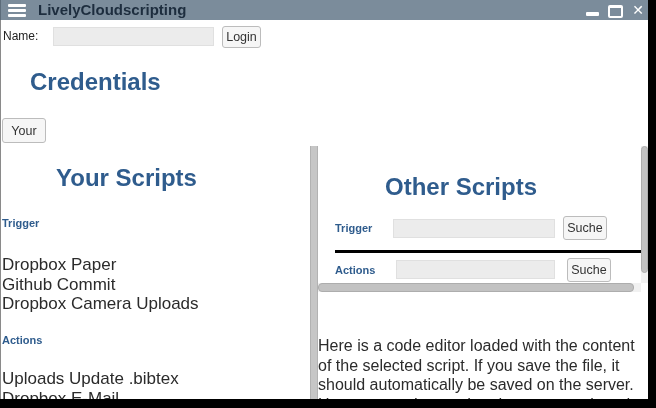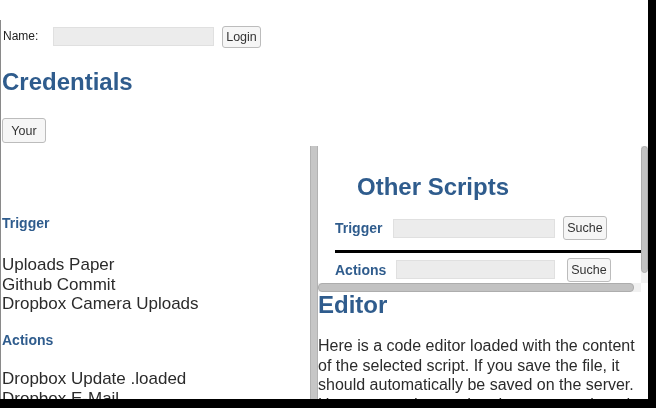--- a/index.html
+++ b/index.html
@@ -28,22 +28,22 @@
   .ctrl-min { left:585px; top:12px; width:13px; height:4px; background:#ffffff; border-radius:1px; cursor:pointer; }
   .ctrl-max { left:607px; top:5px; width:15px; height:13px; border:2px solid #ffffff; border-top-width:3px; border-radius:2px; cursor:pointer; }
   .ctrl-close { left:628px; top:0px; width:18px; height:20px; line-height:20px; text-align:center; font-size:14px; font-weight:bold; color:#ffffff; cursor:pointer; }
 
   
   .frame-right { left:648px; top:0; width:8px; height:408px; background:var(--frame-black); }
   .frame-bottom { left:0; top:399px; width:656px; height:9px; background:var(--frame-black); }
   .win-border-left { left:0; top:20px; width:1px; height:379px; background:#8a8a8a; }
 
   
-  .h1 { font-size:24px; font-weight:bold; color:var(--heading-blue); line-height:26px; white-space:nowrap; }
-  .subhead { font-size:14px; font-weight:bold; color:var(--heading-blue); line-height:19px; white-space:nowrap; }
+  .h1 { font-size:24px; font-weight:bold; color:var(--heading-blue); line-height:26px; white-space:nowrap;padding-left:28px; }
+  .subhead { font-size:11px; font-weight:bold; color:var(--heading-blue); line-height:19px; white-space:nowrap; }
   .plain-label { font-size:12px; color:#222; line-height:19px; }
   .btn { background:var(--button-bg); border:1px solid var(--button-border); border-radius:3px; font-size:12.5px; color:#333; font-family:inherit; display:flex; align-items:center; justify-content:center; cursor:pointer; }
   .textfield { background:var(--input-bg); border:1px solid #e0e0e0; font-size:14px; color:#333; font-family:inherit; padding:0 3px; }
   .script-item { font-size:17px; line-height:19.5px; color:var(--body-text); white-space:nowrap; cursor:default; }
 
   
   .name-label { left:3px; top:27px; }
   .name-input { left:53px; top:27px; width:161px; height:19px; }
   .login-btn { left:222px; top:26px; width:39px; height:22px; }
 
@@ -80,42 +80,54 @@
   
   .editor-sec { left:318px; top:292px; width:330px; height:107px; overflow:hidden; }
   .editor-h1 { left:0; top:0; }
   .editor-desc { left:0; top:44px; width:328px; font-size:16px; line-height:19.5px; color:var(--body-text); }
 </style>
 </head>
 <body>
 
 <div class="screen">
 
+  <div class="abs titlebar">
+    <div class="abs menu-icon">
+      <span></span>
+        <span></span>
+        <span></span>
+    </div>
+    <div class="abs title-text">LivelyCloudscripting</div>
+    <div class="abs ctrl-min"></div>
+    <div class="abs ctrl-max"></div>
+    <div class="abs ctrl-close">✕</div>
+  </div>
 
   <div class="abs frame-right"></div>
   <div class="abs frame-bottom"></div>
   <div class="abs win-border-left"></div>
 
   <div class="abs plain-label name-label">Name:</div>
   <input class="abs textfield name-input" type="text" value="" style="">
   <button class="abs btn login-btn">Login</button>
 
   <div class="abs h1 credentials-h1">Credentials</div>
   <button class="abs btn show-btn">Your</button>
 
   <div class="abs left-col">
+    <div class="abs h1 your-scripts-h1">Your Scripts</div>
     <div class="abs subhead left-trigger-head">Trigger</div>
     <div class="abs left-trigger-list">
-        <div class="script-item">Uploads Paper</div>
+        <div class="script-item">Dropbox Paper</div>
         <div class="script-item">Github Commit</div>
         <div class="script-item">Dropbox Camera Uploads</div>
       </div>
     <div class="abs subhead left-actions-head">Actions</div>
     <div class="abs left-actions-list">
-        <div class="script-item">Dropbox Update .loaded</div>
+        <div class="script-item">Uploads Update .bibtex</div>
         <div class="script-item">Dropbox E-Mail</div>
       </div>
   </div>
 
   <div class="abs col-scrollbar"></div>
 
   <div class="abs right-panel">
     <div class="abs h1 other-scripts-h1">Other Scripts</div>
 
     <div class="abs subhead rp-trigger-label">Trigger</div>
@@ -128,17 +140,16 @@
     <input class="abs textfield rp-actions-input" type="text" value="" style="">
     <button class="abs btn rp-actions-btn">Suche</button>
 
     <div class="abs rp-vtrack"></div>
     <div class="abs rp-vthumb"></div>
     <div class="abs rp-htrack"></div>
     <div class="abs rp-hthumb"></div>
   </div>
 
   <div class="abs editor-sec">
-    <div class="abs h1 editor-h1">Editor</div>
     <div class="abs editor-desc">Here is a code editor loaded with the content of the selected script. If you save the file, it should automatically be saved on the server. Here we need a good update strategy in order</div>
   </div>
 
 </div>
 
 </body></html>

